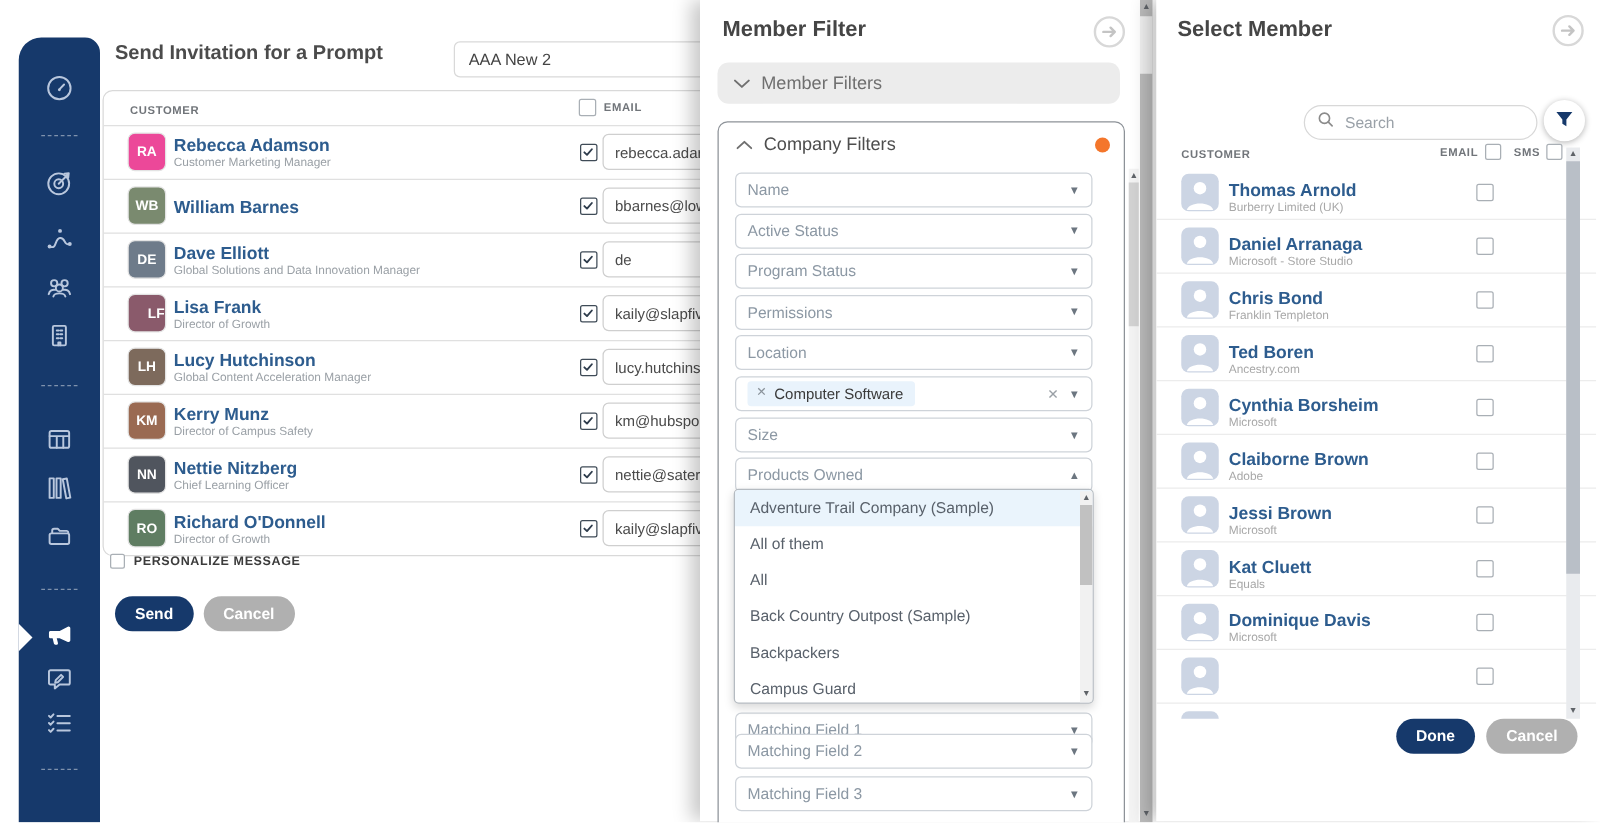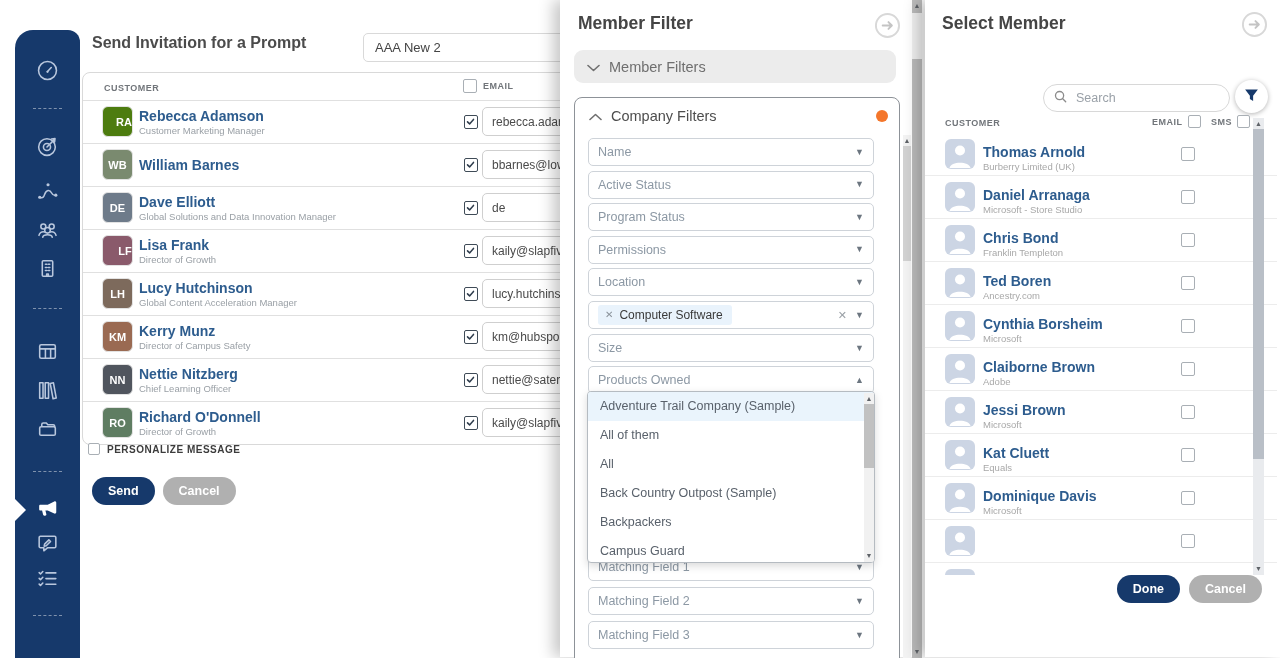--- a/index.html
+++ b/index.html
@@ -209,21 +209,21 @@
     <div class="invite-table">
       <div class="it-head">
         <span class="col-customer">CUSTOMER</span>
         <span class="head-email">
           <span class="cb"></span>
           <span>EMAIL</span>
         </span>
       </div>
       <div>
           <div class="it-row">
-    <span class="it-avatar" style="background: #4d7c0f; justify-content: flex-end;">
+    <span class="it-avatar" style="background: #ec4899;">
               <span>RA</span>
             </span>
     <span class="it-text">
       <span class="it-name">Rebecca Adamson</span>
       <span class="it-title">Customer Marketing Manager</span>
     </span>
     <span class="cb it-cb checked"><svg viewBox="0 0 12 12">
                 <polyline points="2,6.5 4.8,9.2 10,3.2"></polyline>
               </svg></span>
     <input class="it-email" type="text" value="rebecca.adar" style="">
@@ -394,21 +394,21 @@
         <span>Size</span>
         <span class="caret">▼</span>
       </div>
 
       <div class="sel" style="top:268px;">
         <input type="text" placeholder="Products Owned" style="">
         <span class="caret">▲</span>
       </div>
 
       <div>
-          <div class="sel" style="top: 455px; gap: 8px;">
+          <div class="sel" style="top: 472px; gap: 8px;">
     <span>Matching Field 1</span>
     <span class="caret">▼</span>
   </div>
           <div class="sel" style="top: 489px;">
     <span>Matching Field 2</span>
     <span class="caret">▼</span>
   </div>
           <div class="sel" style="top: 523px;">
     <span>Matching Field 3</span>
     <span class="caret">▼</span>

